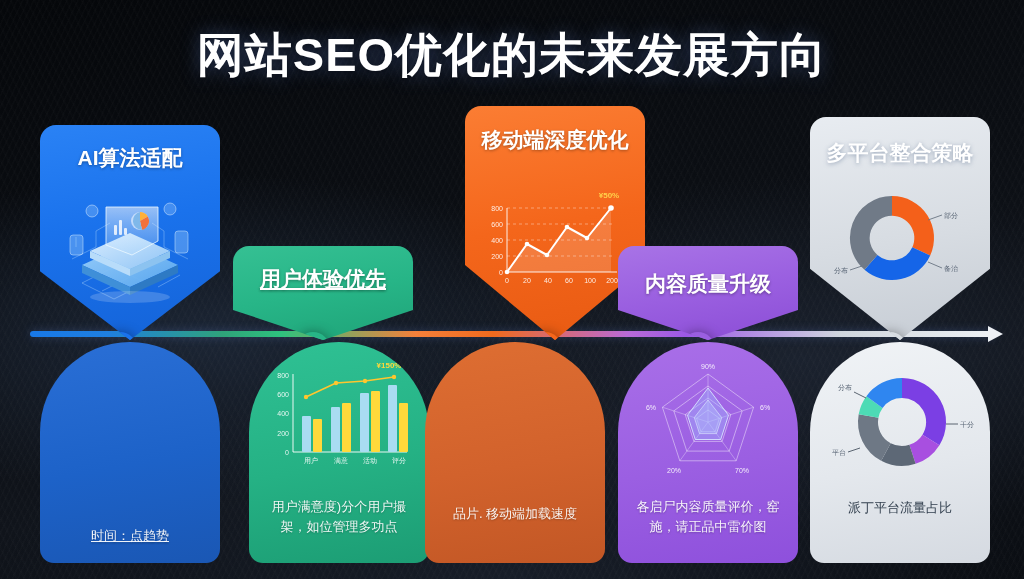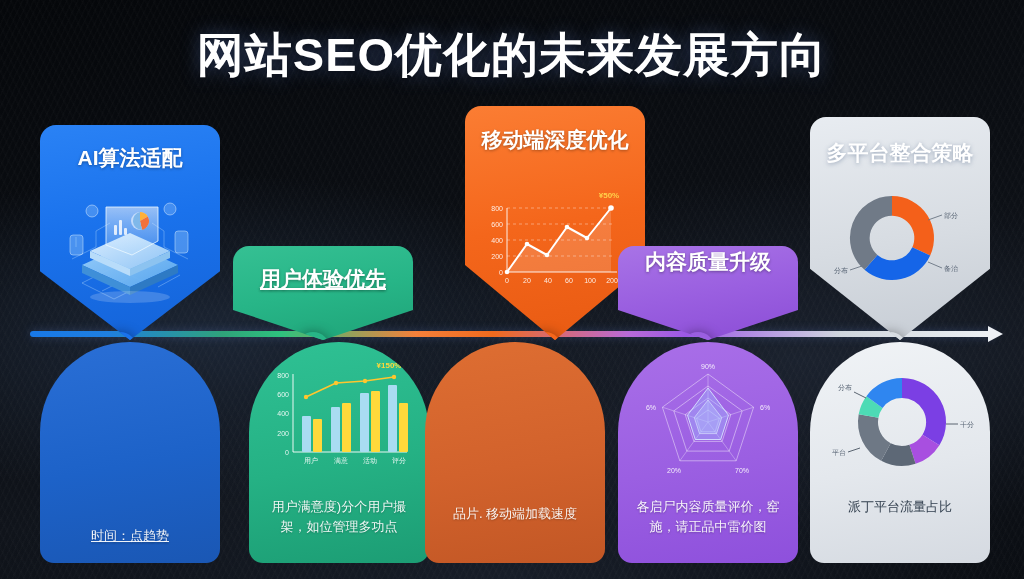--- a/index.html
+++ b/index.html
@@ -235,21 +235,21 @@
       </g>
 
       <text class="annot" x="130" y="14" text-anchor="middle" fill="#ffd24a">¥50%</text>
     </svg>
 
     <div class="node" style="left:63px; top:226px; background:#f4661b;"></div>
   </div>
 
   <div class="card top" style="left:618px; top:246px; width:180px; height:94px;
               background:linear-gradient(170deg,#a873e6 0%,#9a5fe0 50%,#8b4dd6 100%);">
-    <div class="card-title" style="top:2px;">内容质量升级</div>
+    <div class="card-title" style="top:24px;">内容质量升级</div>
     <div class="node" style="left:63px; top:86px; background:#9a5fe0;"></div>
   </div>
 
   <div class="card top light" style="left:810px; top:117px; width:180px; height:223px;
               background:linear-gradient(170deg,#e8ecf1 0%,#d7dce2 55%,#c6ccd4 100%);text-decoration:underline;">
     <div class="card-title" style="top:22px;">多平台整合策略</div>
 
     <svg class="chart-svg" style="left:10px; top:63px;" width="162" height="125" viewBox="0 0 162 125">
       <g transform="translate(72,58)">
 
@@ -383,16 +383,16 @@
       <g stroke="#4a5562" stroke-width="0.9" fill="none">
         <path d="M124 68 L136 68"></path>
         <path d="M44 42 L32 36"></path>
         <path d="M38 92 L26 96"></path>
       </g>
       <text class="axis-text-dark" x="138" y="71">干分</text>
       <text class="axis-text-dark" x="30" y="34" text-anchor="end">分布</text>
       <text class="axis-text-dark" x="24" y="99" text-anchor="end">平台</text>
     </svg>
 
-    <div class="card-caption" style="top:156px;font-family:Liberation Mono, monospace;">派丁平台流量占比</div>
+    <div class="card-caption" style="top:156px;">派丁平台流量占比</div>
   </div>
 
 </div>
 
 </body></html>

